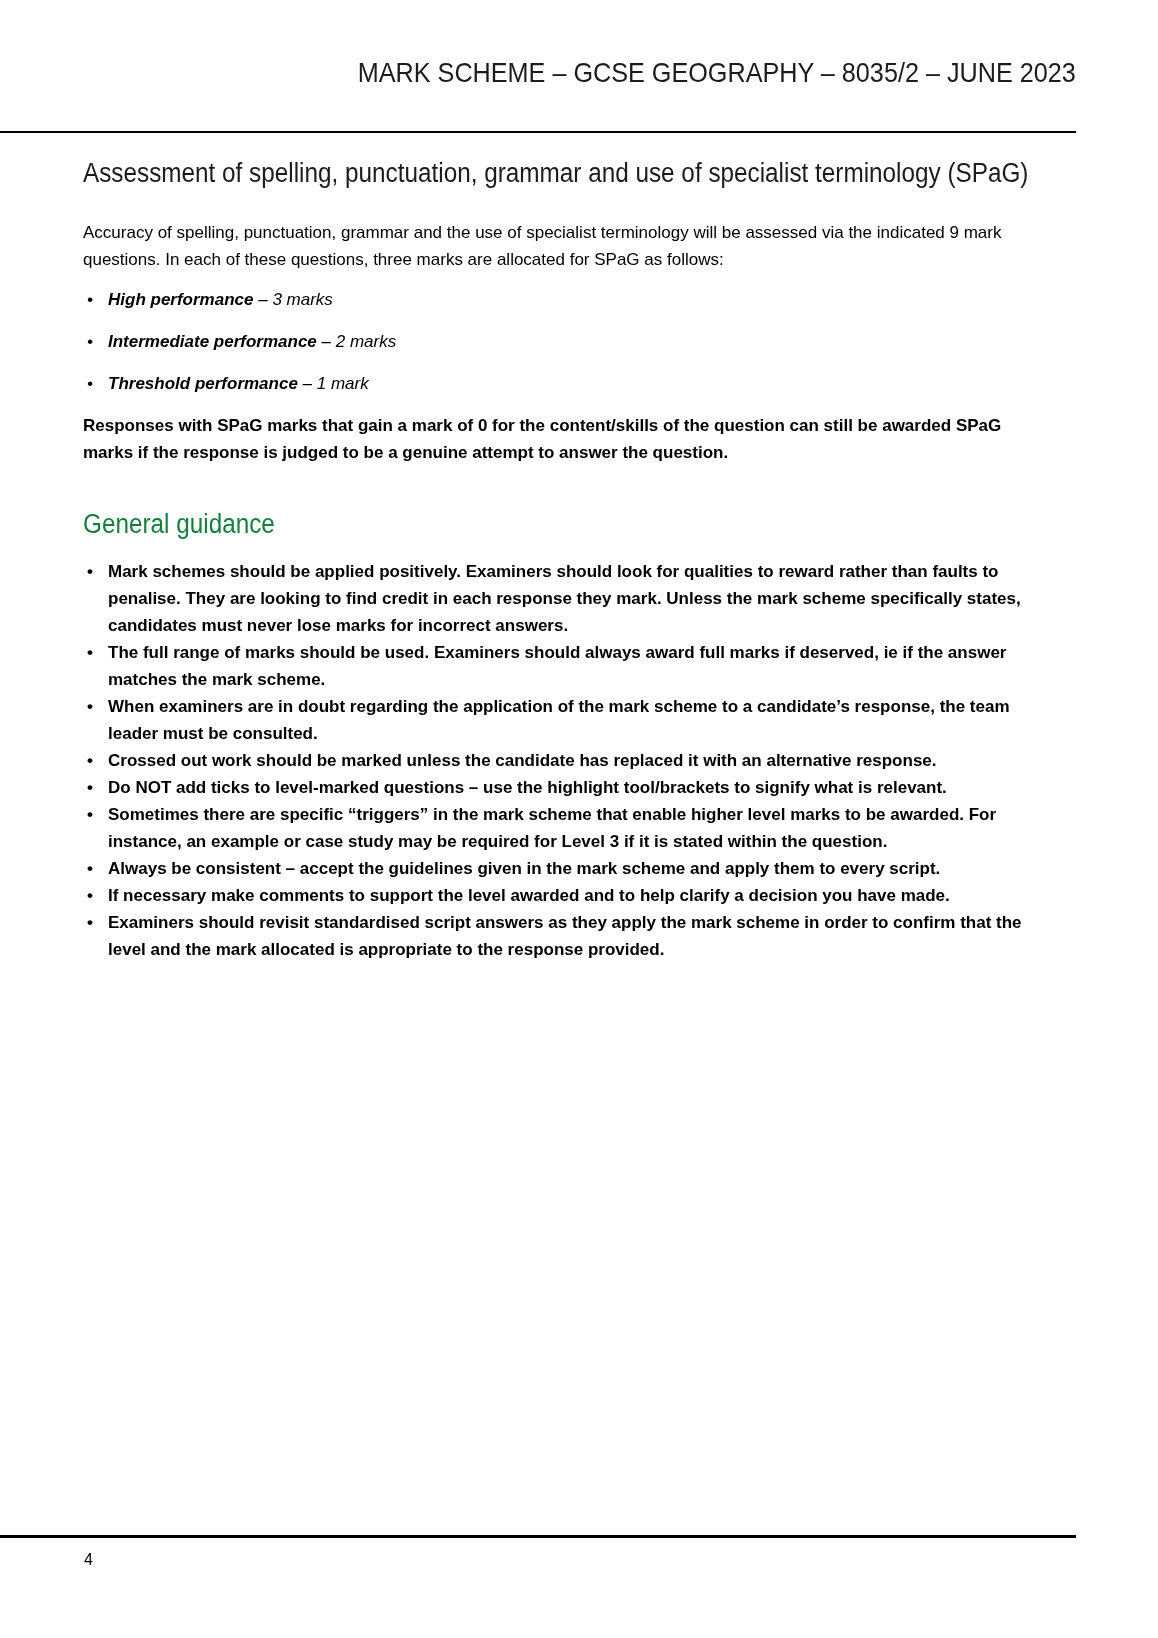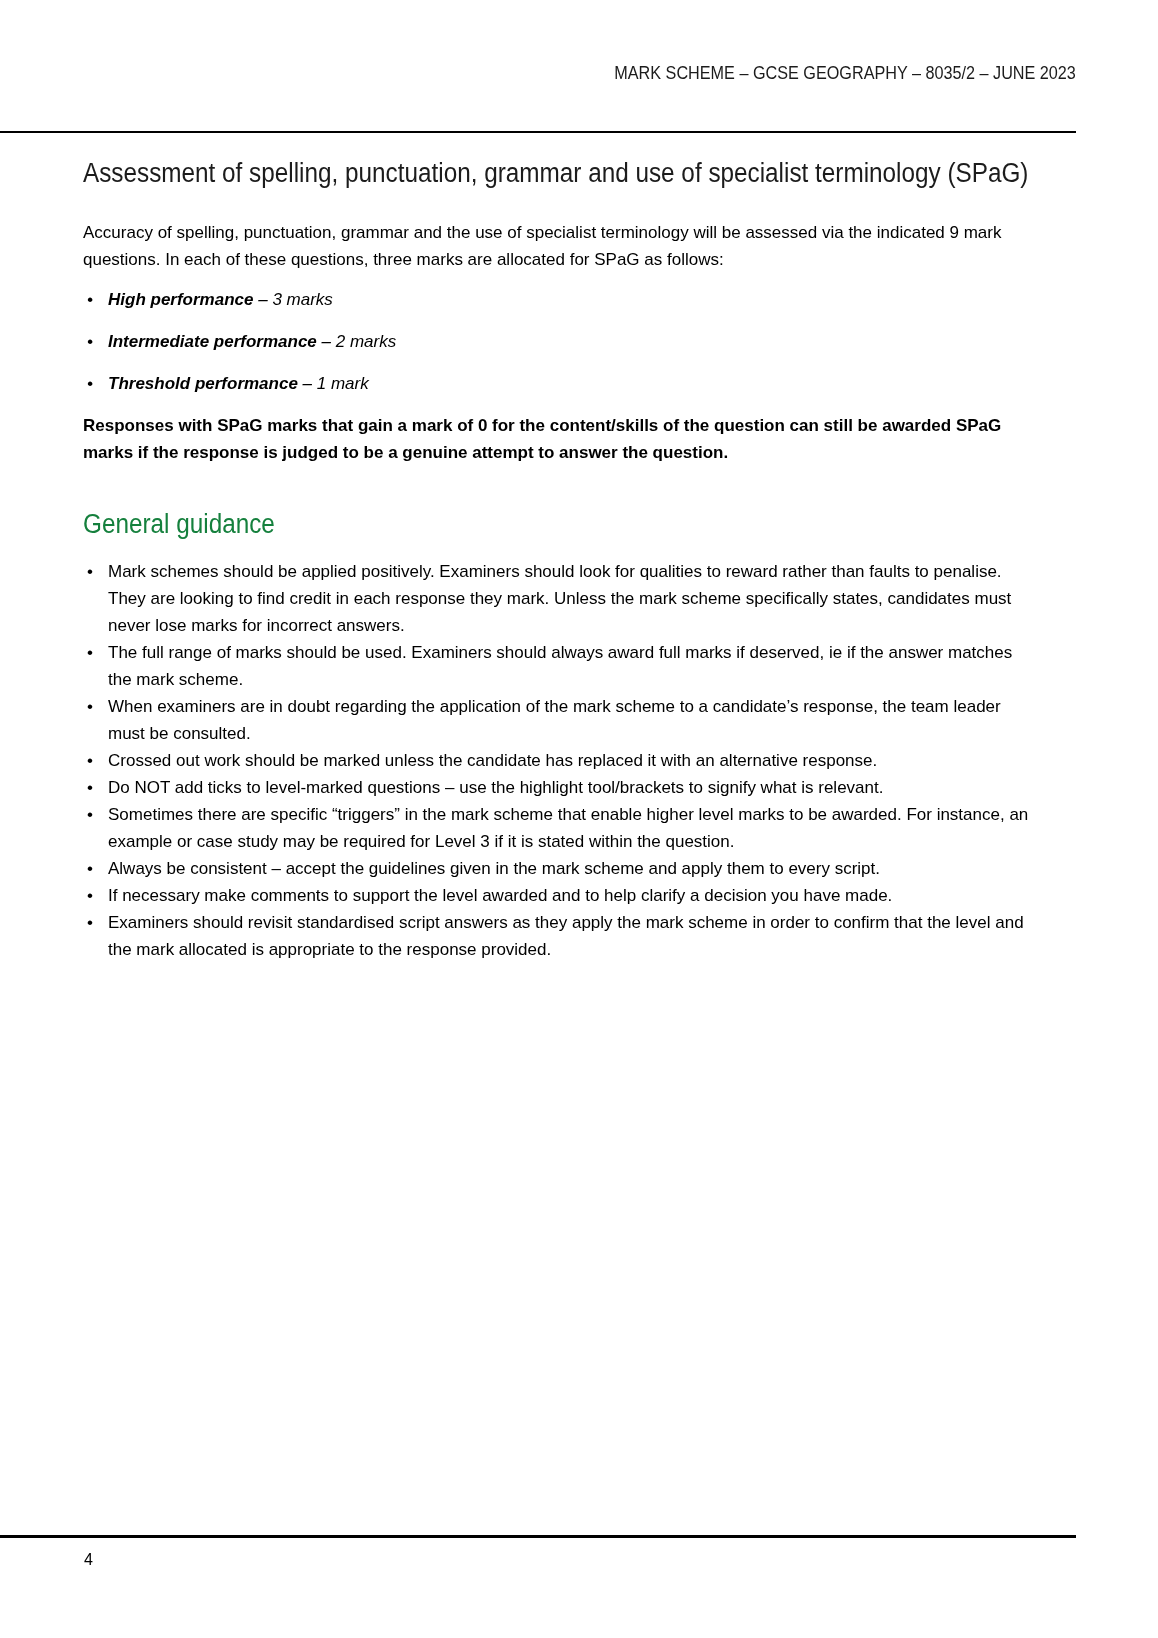--- a/index.html
+++ b/index.html
@@ -11,21 +11,21 @@
     background: #ffffff;
     overflow: hidden;
     font-family: "Liberation Sans", sans-serif;
     color: #000000;
   }
   
   .doc-header {
     padding-top: 60px;
     width: 1076px;
     text-align: right;
-    font-size: 18px;
+    font-size: 28px;
     line-height: 26px;
     color: #1c1c1c;
     white-space: nowrap;
   }
   .cond-right {
     display: inline-block;
     transform: scaleX(0.9);
     transform-origin: 100% 50%;
   }
   .rule-top {
@@ -68,21 +68,21 @@
   .note { margin-top: 8px; font-weight: bold; }
   ul { list-style: none; }
   .perf-list { margin-top: 13px; font-style: italic; }
   .perf-list li {
     position: relative;
     padding-left: 25px;
     margin-bottom: 15px;
     font-size: 17px;
     line-height: 27px;
   }
-  .guidance-list { margin-top: 14px; }
+  .guidance-list { margin-top: 14px; font-weight: bold; }
   .guidance-list li {
     position: relative;
     padding-left: 25px;
     font-size: 17px;
     line-height: 27px;
   }
   .perf-list li::before,
   .guidance-list li::before {
     content: "\2022";
     position: absolute;

